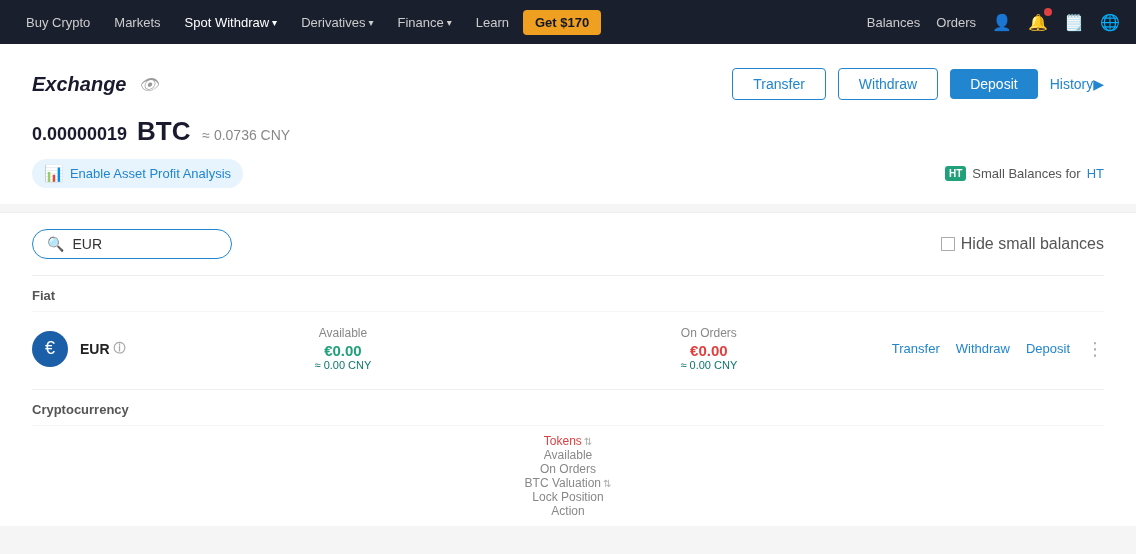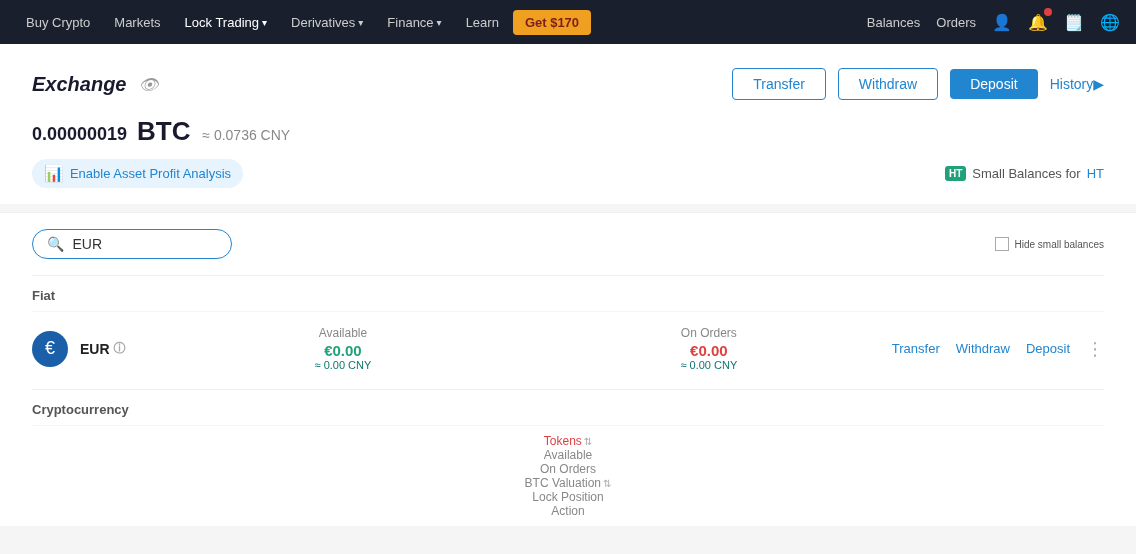--- a/index.html
+++ b/index.html
@@ -22,21 +22,21 @@
       display: flex;
       align-items: center;
       font-size: 13px;
       cursor: pointer;
       white-space: nowrap;
     }
     .nav-item.active { color: #fff; }
     .nav-item .chevron { font-size: 10px; margin-left: 3px; }
     .nav-btn-get {
       background: #f0a020;
-      color: #7f1d1d;
+      color: #0f172a;
       border: none;
       border-radius: 4px;
       padding: 5px 12px;
       font-size: 13px;
       cursor: pointer;
       font-weight: 600;
     }
     .nav-right { display: flex; align-items: center; gap: 16px; }
     .nav-right-item { color: #ccc; font-size: 13px; cursor: pointer; }
     .nav-icon { width: 20px; height: 20px; display: flex; align-items: center; justify-content: center; cursor: pointer; color: #ccc; font-size: 16px; }
@@ -135,21 +135,21 @@
       border: none;
       outline: none;
       font-size: 14px;
       color: #333;
       width: 100%;
     }
     .hide-balances {
       display: flex;
       align-items: center;
       gap: 6px;
-      font-size: 10px;
+      font-size: 16px;
       color: #555;
       cursor: pointer;
       padding-left: 16px;
     }
     .checkbox {
       width: 14px;
       height: 14px;
       border: 1px solid #aaa;
       background: #fff;
       display: inline-block;
@@ -200,21 +200,21 @@
 
   </style>
 </head>
 <body>
 
 <nav class="navbar">
   <div class="nav-left">
     <div class="nav-item">Buy Crypto</div>
     <div class="nav-item">Markets</div>
     <div class="nav-item active">
-      <span>Lock Trading</span>
+      <span>Spot Withdraw</span>
       <span class="chevron">▾</span>
     </div>
     <div class="nav-item">
       <span>Derivatives</span>
       <span class="chevron">▾</span>
     </div>
     <div class="nav-item">
       <span>Finance</span>
       <span class="chevron">▾</span>
     </div>

